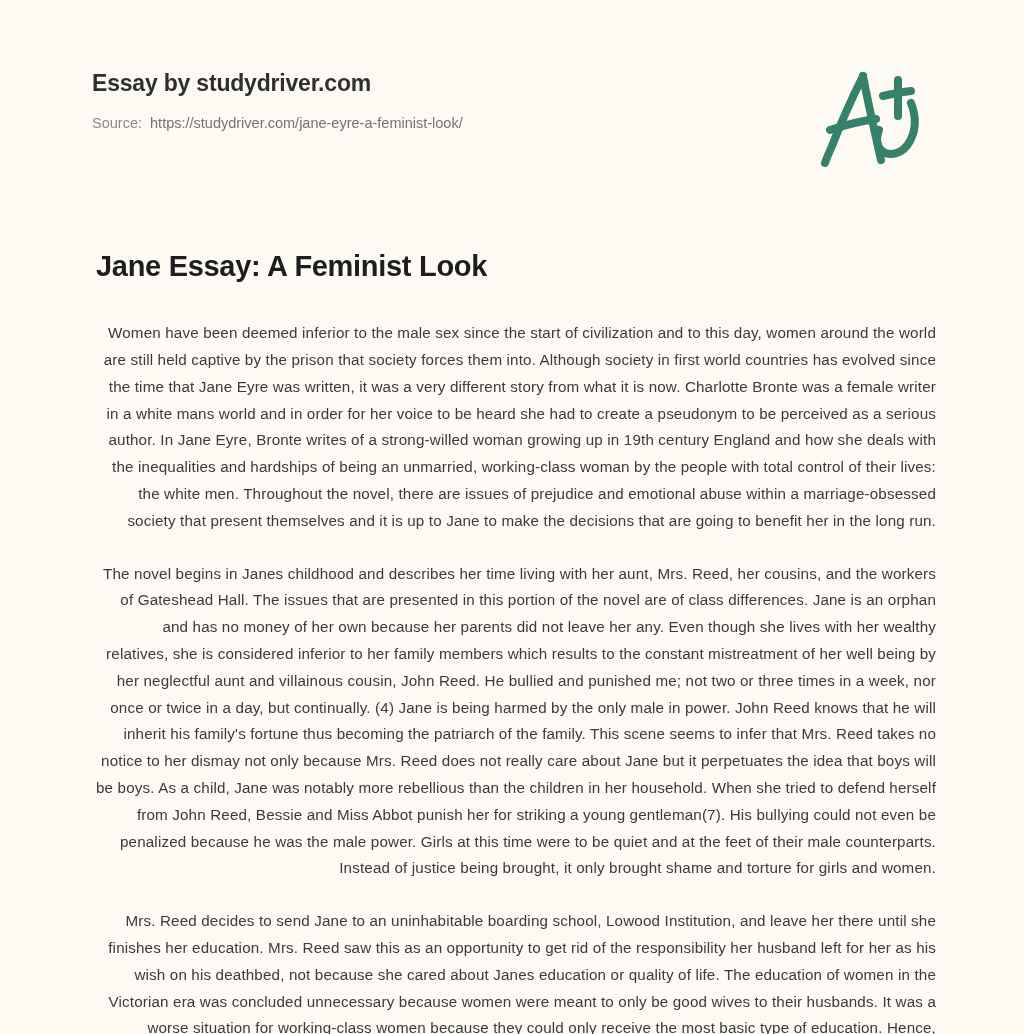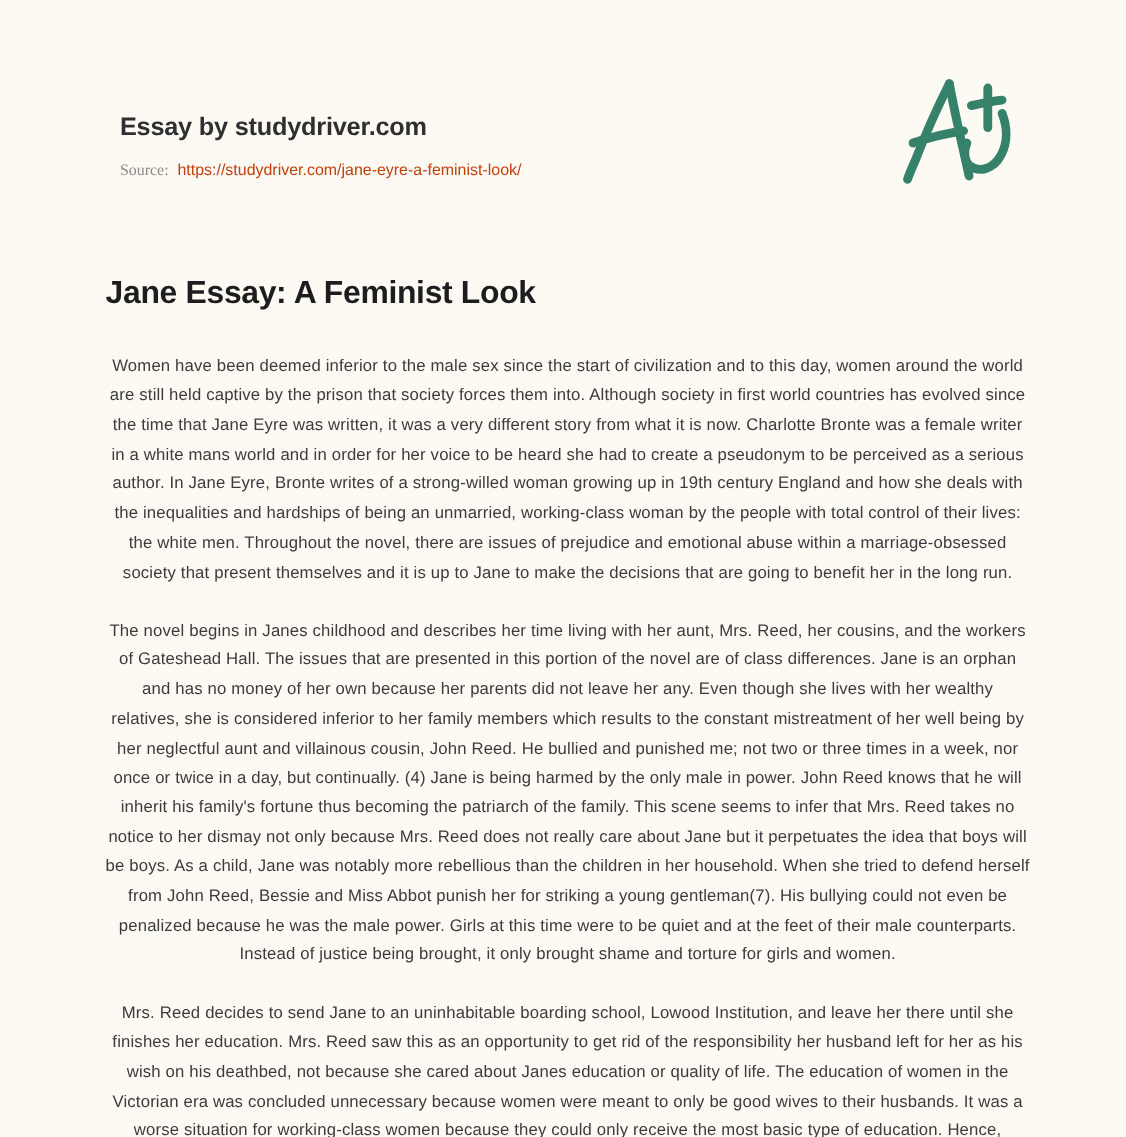--- a/index.html
+++ b/index.html
@@ -28,24 +28,23 @@
   .header {
     position: absolute;
     left: 0;
     top: 0;
     width: 1024px;
     height: 200px;
   }
 
   .brand-block {
     position: absolute;
-    left: 109px;
+    left: 92px;
     top: 70px;
     width: 700px;
-    margin-top: 32px;
   }
 
   .brand-title {
     font-size: 23px;
     font-weight: bold;
     color: #2f2f32;
     letter-spacing: -0.2px;
     line-height: 1.2;
     margin: 0;
   }
@@ -53,25 +52,24 @@
   .source-line {
     margin-top: 16px;
     font-size: 14.5px;
     color: #8a8a8a;
     line-height: 1.3;
     white-space: nowrap;
   }
 
   .source-label {
     color: #8a8a8a;
-    font-family: Liberation Serif, serif;
   }
 
   .source-url {
-    color: #c2410c;
+    color: #737373;
     text-decoration: none;
   }
 
   
   .logo-wrap {
     position: absolute;
     left: 806px;
     top: 58px;
     width: 124px;
     height: 120px;
@@ -97,21 +95,21 @@
     color: #1d1d1f;
     letter-spacing: -0.3px;
     line-height: 1.25;
   }
 
   .article-body p {
     margin: 0 0 26px 0;
     font-size: 15.2px;
     line-height: 26.8px;
     color: #3b3b3d;
-    text-align: center;
+    text-align: right;
     letter-spacing: 0.01em;
   }
   .article-body p:last-child {
     margin-bottom: 0;
   }
 </style>
 </head>
 <body>
 
 <div class="page">

